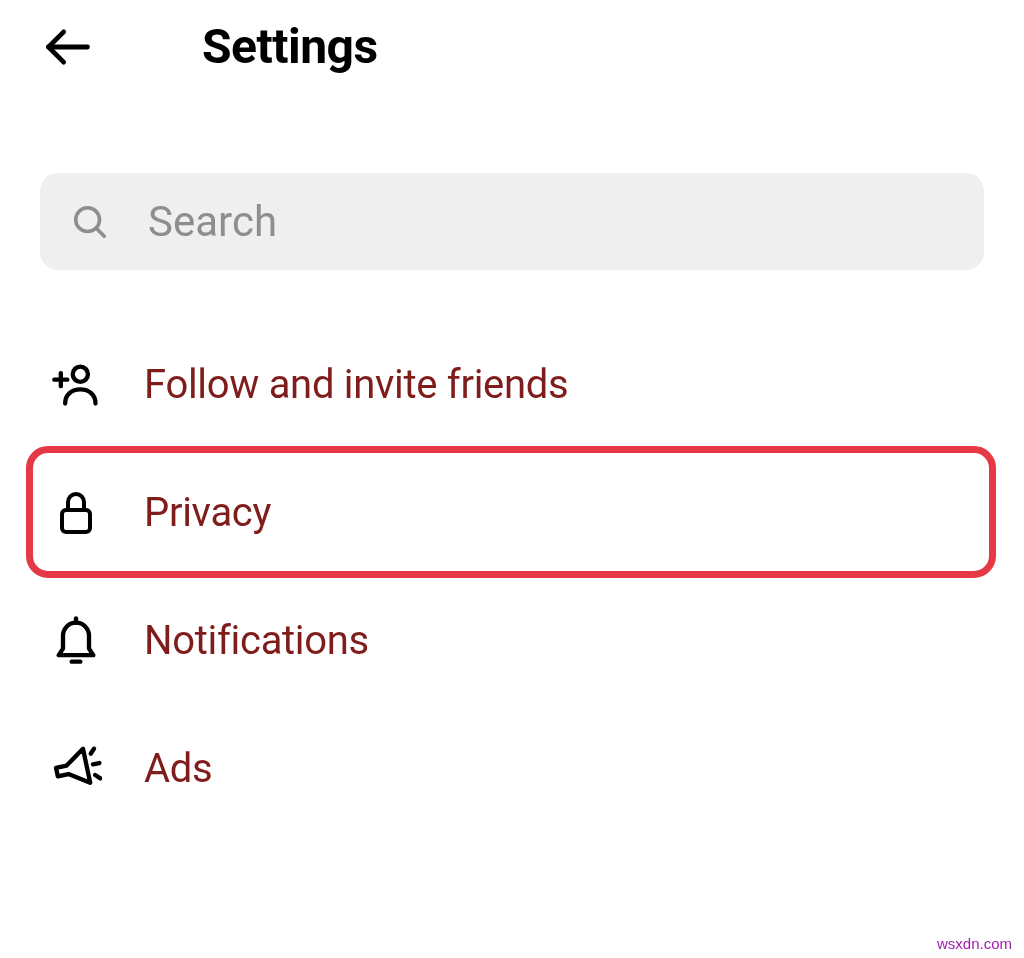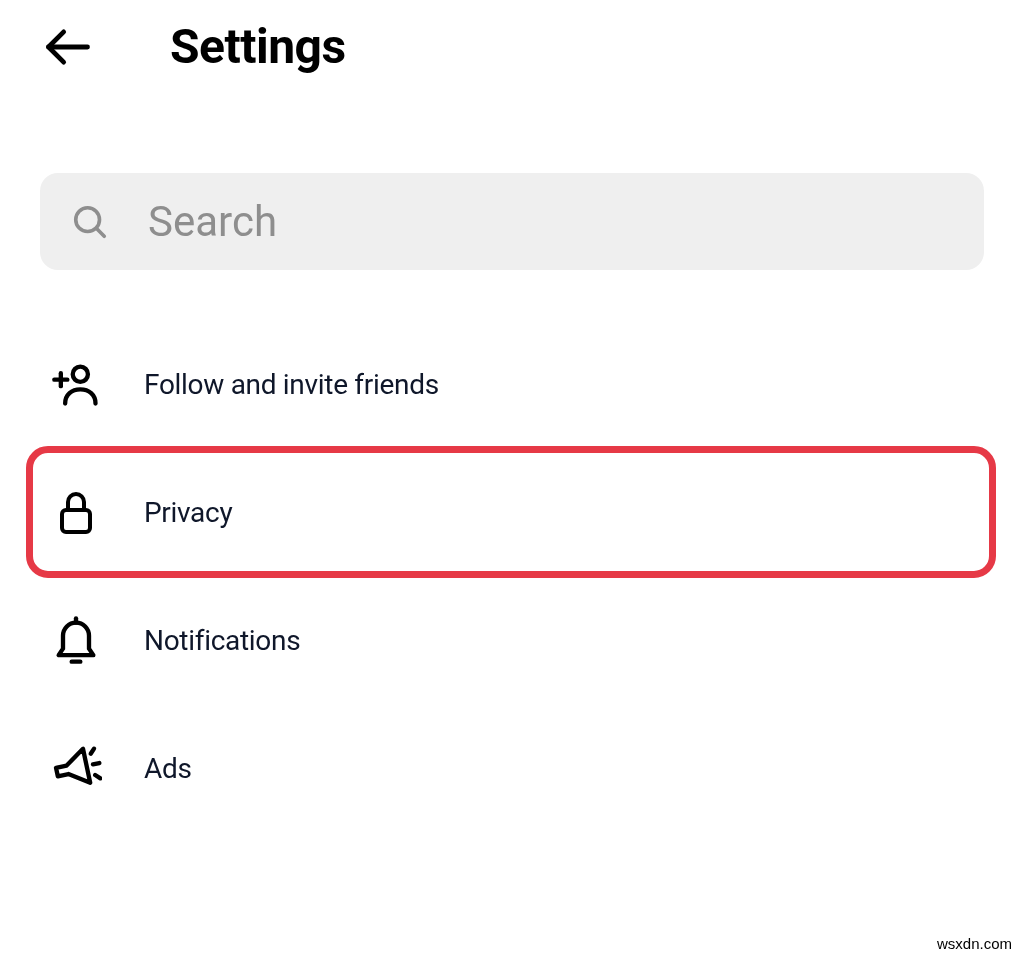--- a/index.html
+++ b/index.html
@@ -11,21 +11,21 @@
       font-family: -apple-system, BlinkMacSystemFont, "Segoe UI", Roboto, Helvetica, Arial, sans-serif;
       background: #ffffff;
       width: 1024px;
       height: 958px;
       position: relative;
     }
     .header {
       display: flex;
       align-items: center;
       padding: 18px 30px 18px 42px;
-      gap: 76px;
+      gap: 108px;
     }
     .back-arrow {
       width: 52px;
       height: 52px;
       display: flex;
       align-items: center;
       justify-content: center;
       cursor: pointer;
     }
     .title {
@@ -75,41 +75,41 @@
     }
     .menu-icon-wrap {
       width: 52px;
       height: 52px;
       display: flex;
       align-items: center;
       justify-content: center;
       flex-shrink: 0;
     }
     .menu-label {
-      font-size: 28px;
+      font-size: 40px;
       font-weight: 400;
-      color: #0f172a;
+      color: #7f1d1d;
       letter-spacing: -0.3px;
     }
     .highlight-box {
       position: absolute;
       border: 7px solid #e63946;
       border-radius: 22px;
       left: 26px;
       right: 28px;
       top: -2px;
       bottom: -2px;
       pointer-events: none;
     }
     .watermark {
       position: absolute;
       bottom: 6px;
       right: 12px;
       font-size: 15px;
-      color: #000000;
+      color: #a21caf;
       font-family: Arial, sans-serif;
     }
   </style>
 </head>
 <body>
 
 <div class="header">
   <div class="back-arrow">
     <svg width="52" height="52" viewBox="0 0 24 24" fill="none" stroke="#000" stroke-width="2.2" stroke-linecap="round" stroke-linejoin="round">
       <line x1="21" y1="12" x2="3" y2="12"></line>

